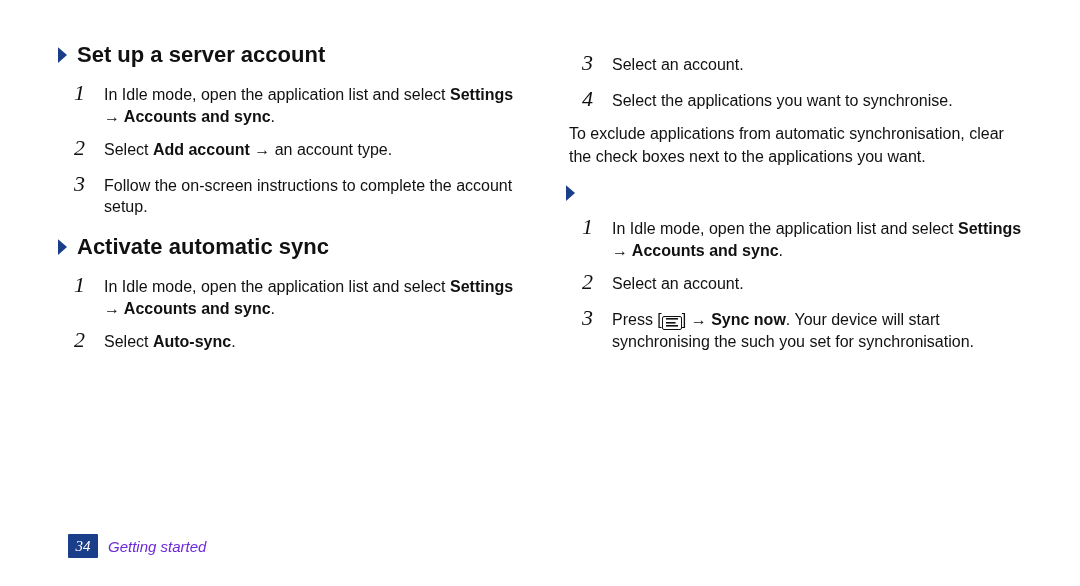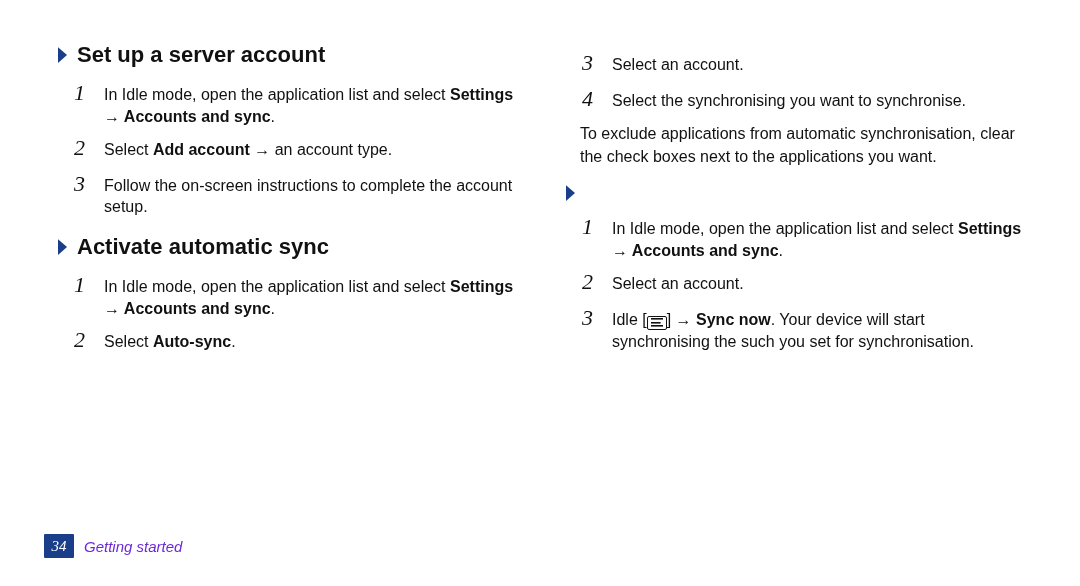--- a/index.html
+++ b/index.html
@@ -78,21 +78,21 @@
     display: inline-block;
     width: 12px;
     height: 9px;
     background:
       linear-gradient(#111,#111) 0 0/100% 1.6px no-repeat,
       linear-gradient(#111,#111) 0 3.7px/80% 1.6px no-repeat,
       linear-gradient(#111,#111) 0 7.4px/100% 1.6px no-repeat;
   }
   .footer {
     position: absolute;
-    left: 44px;
+    left: 68px;
     bottom: 28px;
     display: flex;
     align-items: center;
     gap: 10px;
     font-size: 15px;
   }
   .footer .pg {
     display: inline-flex;
     align-items: center;
     justify-content: center;
@@ -175,25 +175,25 @@
 
     <div class="col">
 
       <ul class="step-list col-right-start">
         <li>
           <span class="num">3</span>
           <span class="body">Select an account.</span>
         </li>
         <li>
           <span class="num">4</span>
-          <span class="body">Select the synchronising you want to synchronise.</span>
-        </li>
-      </ul>
-
-      <p class="plain note-after" style="margin-left:16px;">To exclude applications from automatic synchronisation, clear the check boxes next to the applications you want.</p>
+          <span class="body">Select the applications you want to synchronise.</span>
+        </li>
+      </ul>
+
+      <p class="plain note-after" style="margin-left:5px;">To exclude applications from automatic synchronisation, clear the check boxes next to the applications you want.</p>
 
       <div class="section-head">
         <span class="chev">
           <svg viewBox="0 0 10 16">
               <path d="M1 1 L9 8 L1 15 Z" fill="#1a3e8a"></path>
             </svg>
         </span>
       </div>
 
       <ul class="step-list">
@@ -203,21 +203,21 @@
             <span>In Idle mode, open the application list and select </span><b>Settings → Accounts and sync</b><span>.</span>
           </span>
         </li>
         <li>
           <span class="num">2</span>
           <span class="body">Select an account.</span>
         </li>
         <li>
           <span class="num">3</span>
           <span class="body">
-            <span>Idle [</span><span class="menu-key"><span class="bars"></span></span><span>] → </span><b>Sync now</b><span>. Your device will start synchronising the such you set for synchronisation.</span>
+            <span>Press [</span><span class="menu-key"><span class="bars"></span></span><span>] → </span><b>Sync now</b><span>. Your device will start synchronising the such you set for synchronisation.</span>
           </span>
         </li>
       </ul>
 
     </div>
   </div>
 
   <div class="footer">
     <span class="pg">34</span>
     <span class="section-name">Getting started</span>

